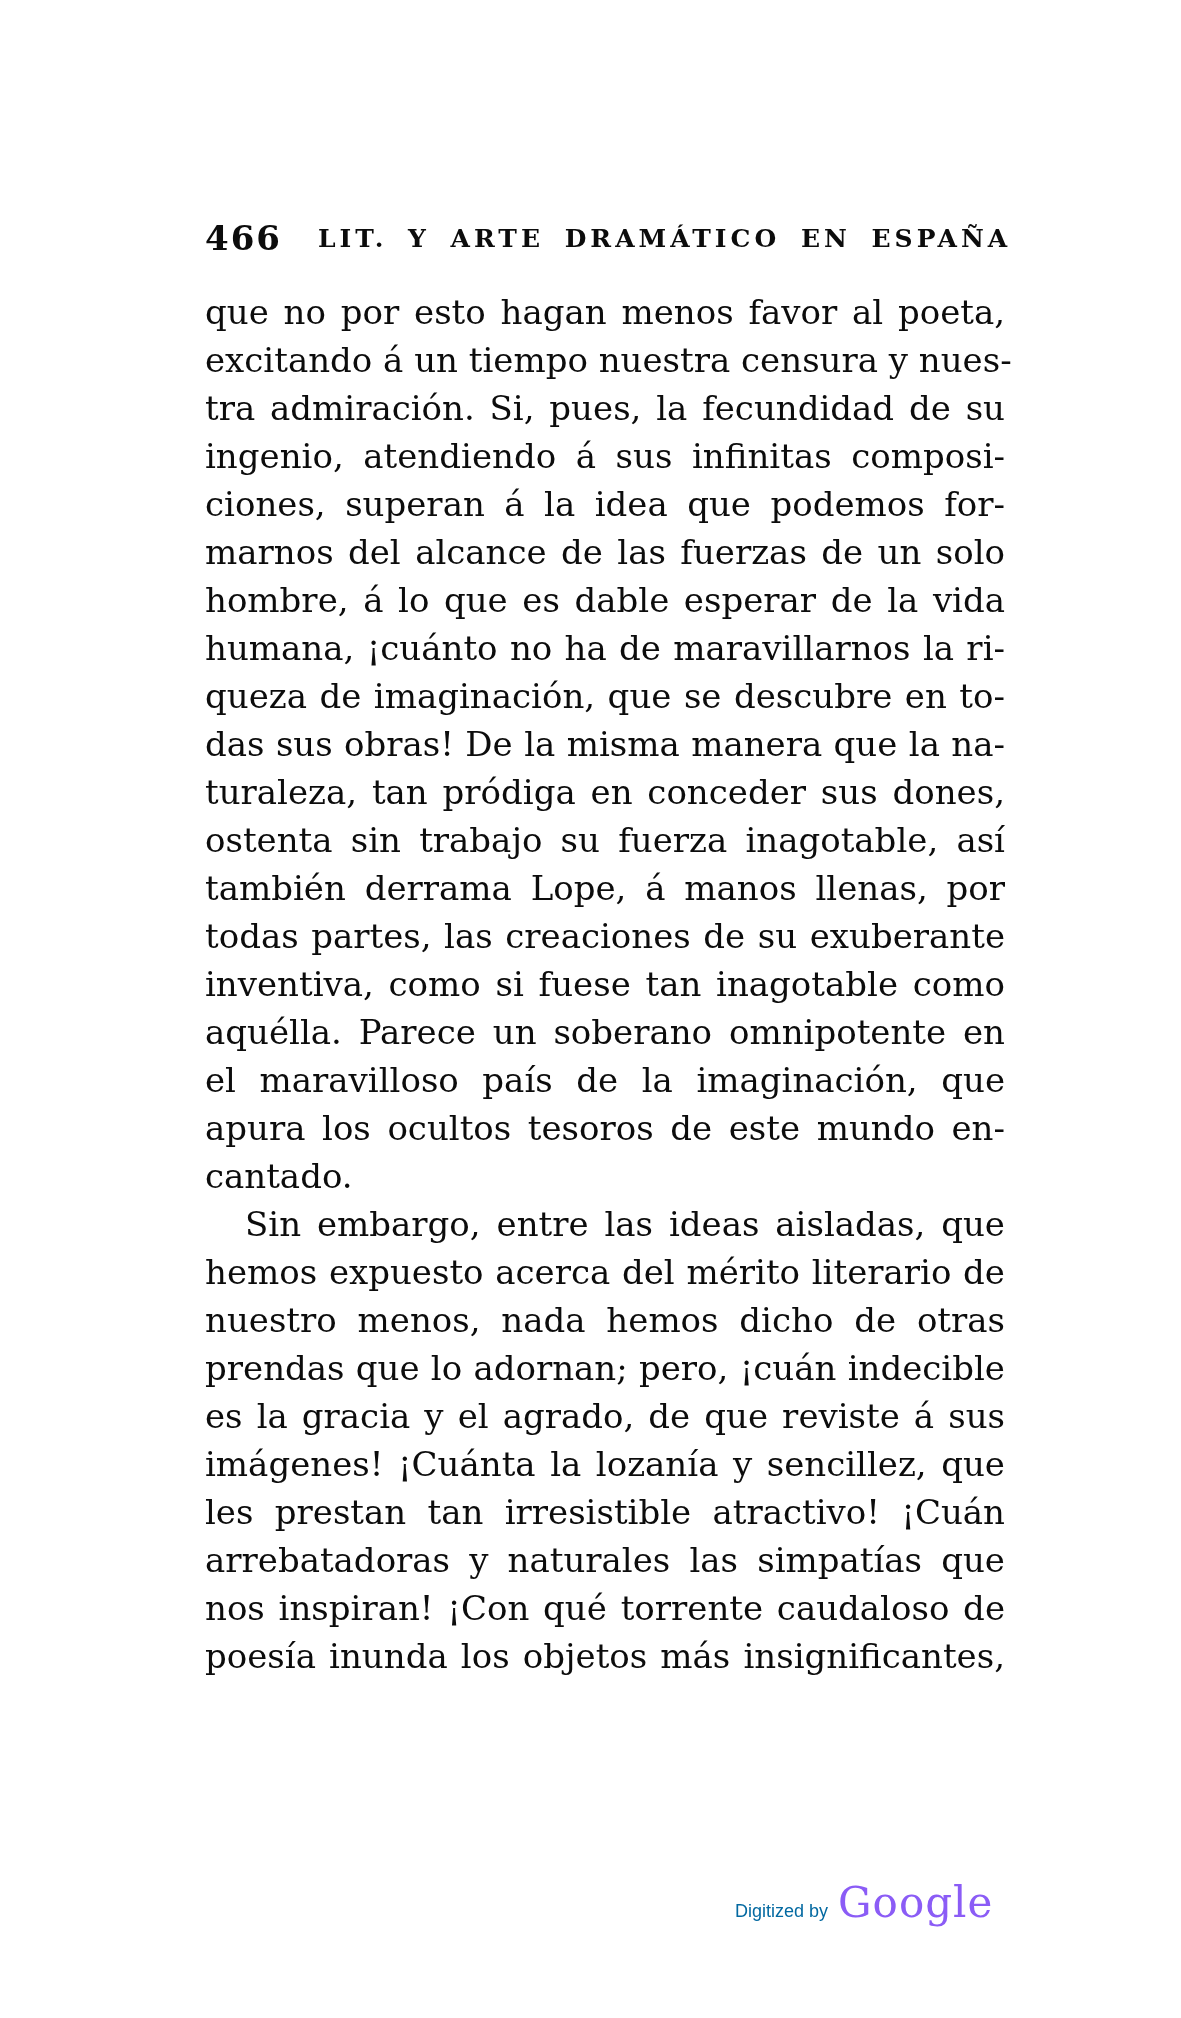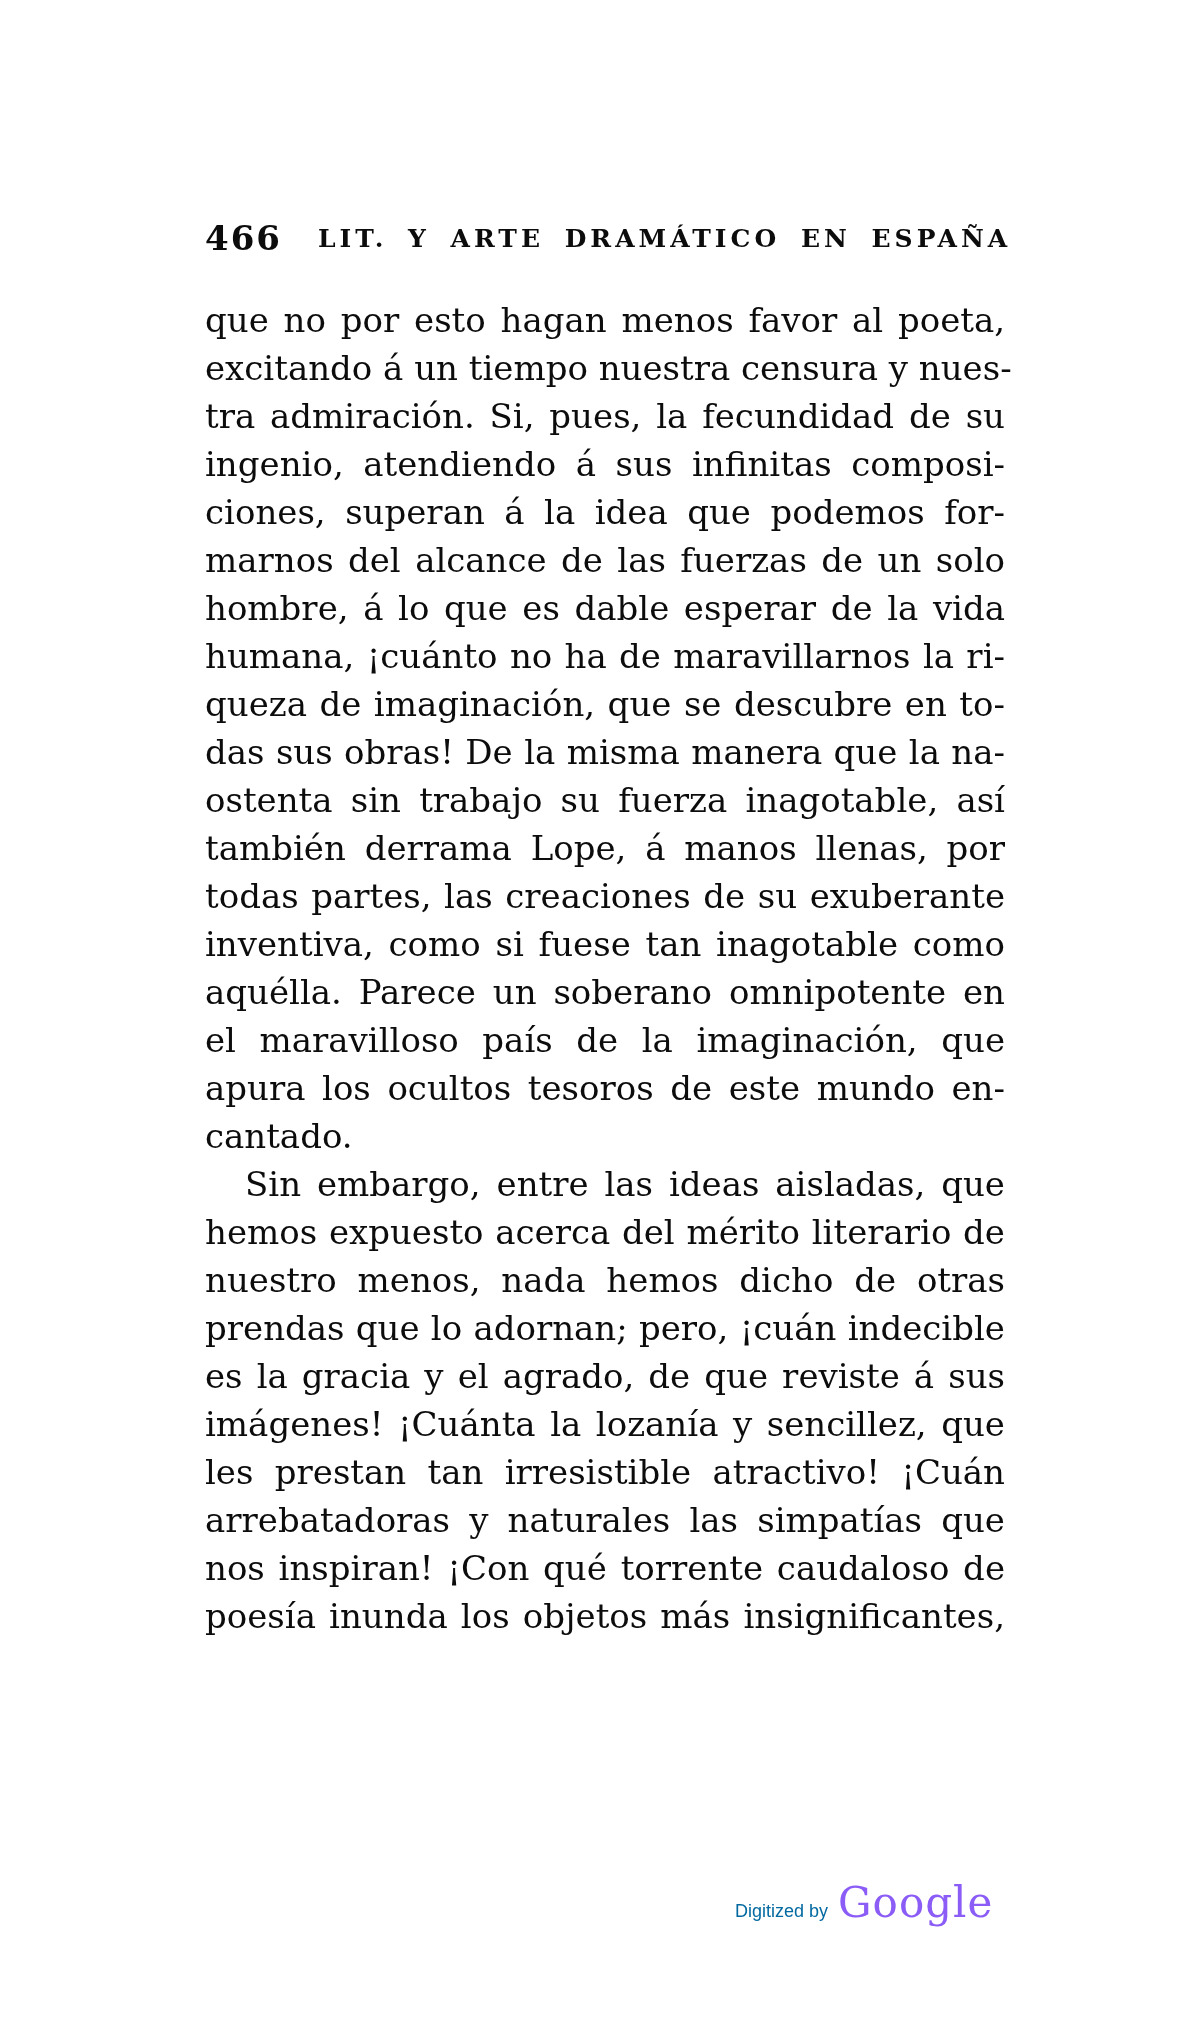--- a/index.html
+++ b/index.html
@@ -35,21 +35,20 @@
     font-size: 25px;
     font-weight: bold;
     letter-spacing: 4px;
     word-spacing: 8px;
   }
   .body-text {
     position: absolute;
     top: 288px;
     left: 205px;
     width: 800px;
-    margin-top: 8px;
   }
   .line {
     font-size: 34px;
     line-height: 48px;
     height: 48px;
     text-align: justify;
     text-align-last: justify;
     white-space: nowrap;
     font-weight: 500;
   }
@@ -107,20 +106,21 @@
       <div class="line">marnos del alcance de las fuerzas de un solo</div>
 
       <div class="line">hombre, á lo que es dable esperar de la vida</div>
 
       <div class="line">humana, ¡cuánto no ha de maravillarnos la ri-</div>
 
       <div class="line">queza de imaginación, que se descubre en to-</div>
 
       <div class="line">das sus obras! De la misma manera que la na-</div>
 
+      <div class="line">turaleza, tan pródiga en conceder sus dones,</div>
 
       <div class="line">ostenta sin trabajo su fuerza inagotable, así</div>
 
       <div class="line">también derrama Lope, á manos llenas, por</div>
 
       <div class="line">todas partes, las creaciones de su exuberante</div>
 
       <div class="line">inventiva, como si fuese tan inagotable como</div>
 
       <div class="line">aquélla. Parece un soberano omnipotente en</div>

